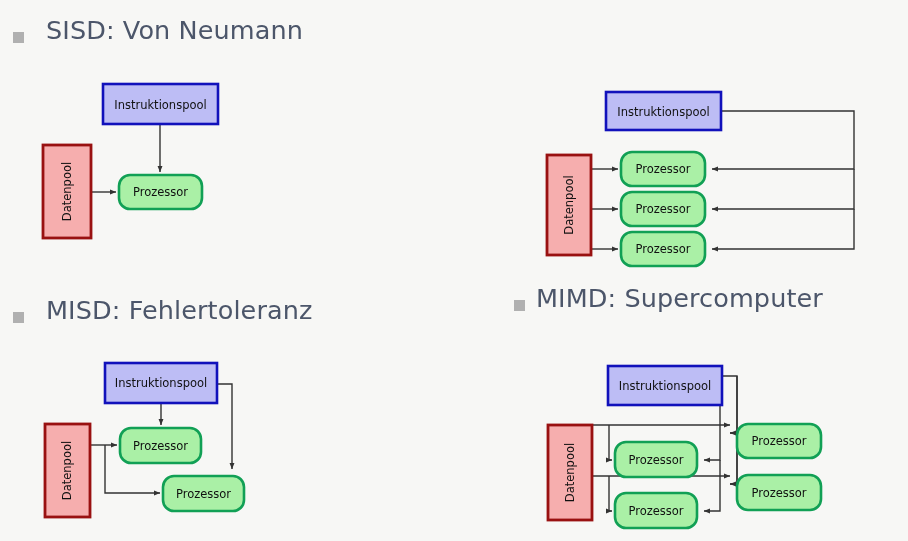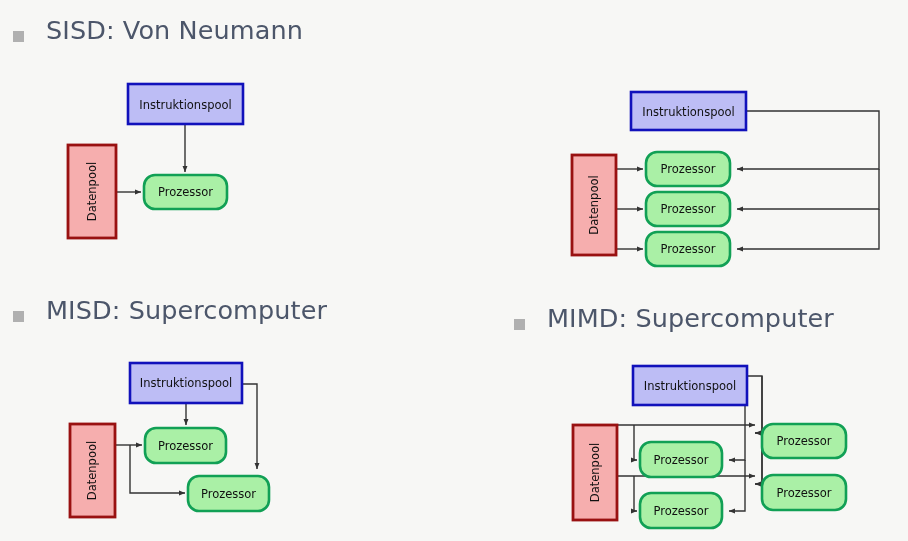--- a/index.html
+++ b/index.html
@@ -18,42 +18,41 @@
     position: absolute;
     inset: 0;
     background: #f7f7f5;
   }
   .quadrant {
     position: absolute;
   }
   .q-head {
     position: absolute;
     display: flex;
-    align-items: flex-start;
+    align-items: center;
     gap: 22px;
   }
   .bullet {
     width: 11px;
     height: 11px;
     background: #b0b0b0;
     margin-top: 15px;
     flex: none;
   }
   .q-title {
     font-family: "DejaVu Sans", sans-serif;
     font-size: 25.5px;
     font-weight: 400;
     color: #4c566a;
     letter-spacing: 0.1px;
     line-height: 1.1;
     white-space: nowrap;
   }
   .diagram {
     position: absolute;
-    margin-left: 25px;
   }
   .diagram svg {
     display: block;
     overflow: visible;
   }
   .node-label {
     font-family: "DejaVu Sans", sans-serif;
     font-size: 11.5px;
     fill: #111111;
     dominant-baseline: middle;
@@ -152,21 +151,21 @@
           <rect x="167" y="232" width="84" height="34" rx="11" ry="11" fill="#aaf0a6" stroke="#11a055" stroke-width="2.6"></rect>
           <text class="node-label" x="209" y="249.5">Prozessor</text>
         </g>
       </svg>
     </div>
   </div>
 
   <div class="quadrant" style="left:0; top:280px; width:454px; height:261px;">
     <div class="q-head" style="left:13px; top:16px;">
       <span class="bullet"></span>
-      <span class="q-title">MISD: Supercomputer</span>
+      <span class="q-title">MISD: Fehlertoleranz</span>
     </div>
 
     <div class="diagram" style="left:0; top:0;">
       <svg width="454" height="261" viewBox="0 0 454 261">
         <defs>
           <marker id="ah3" markerWidth="7" markerHeight="7" refX="6.4" refY="3" orient="auto" markerUnits="userSpaceOnUse">
             <path d="M0,0.4 L6.6,3 L0,5.6 z" fill="#333333"></path>
           </marker>
         </defs>
 
@@ -197,21 +196,21 @@
         </g>
         <g>
           <rect x="163" y="196" width="81" height="35" rx="11" ry="11" fill="#aaf0a6" stroke="#11a055" stroke-width="2.6"></rect>
           <text class="node-label" x="203.5" y="214">Prozessor</text>
         </g>
       </svg>
     </div>
   </div>
 
   <div class="quadrant" style="left:454px; top:280px; width:454px; height:261px;">
-    <div class="q-head" style="left:60px; top:24px;">
+    <div class="q-head" style="left:60px; top:4px;gap:11px;">
       <span class="bullet"></span>
       <span class="q-title">MIMD: Supercomputer</span>
     </div>
 
     <div class="diagram" style="left:0; top:0;">
       <svg width="454" height="261" viewBox="0 0 454 261">
         <defs>
           <marker id="ah4" markerWidth="7" markerHeight="7" refX="6.4" refY="3" orient="auto" markerUnits="userSpaceOnUse">
             <path d="M0,0.4 L6.6,3 L0,5.6 z" fill="#333333"></path>
           </marker>

